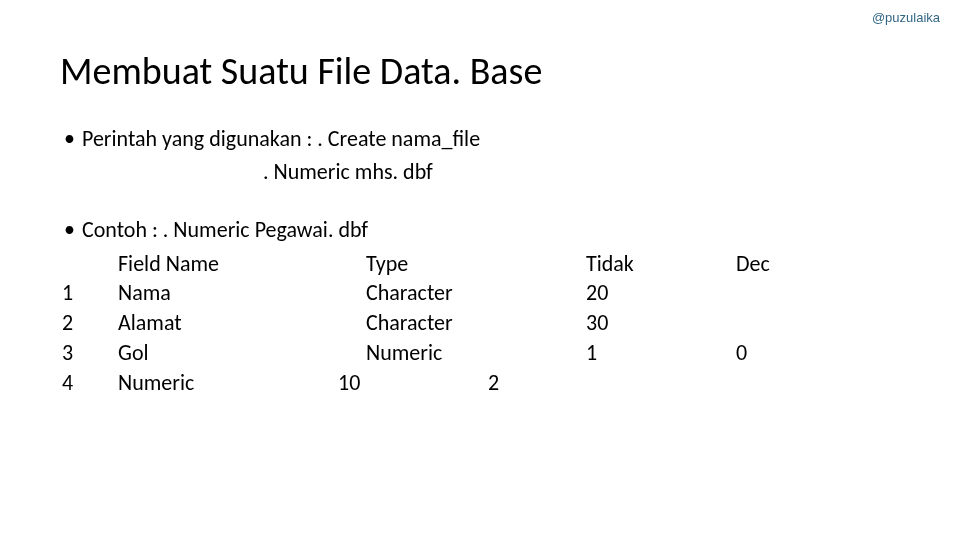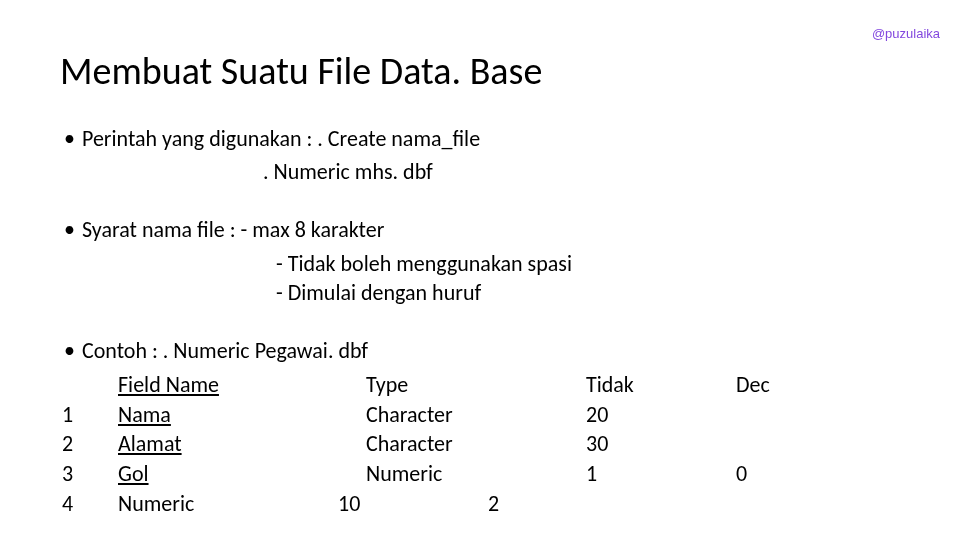--- a/index.html
+++ b/index.html
@@ -8,25 +8,25 @@
     width: 960px;
     height: 540px;
     background: #ffffff;
     font-family: "Calibri", "Segoe UI", Arial, sans-serif;
     color: #000;
     position: relative;
     overflow: hidden;
   }
   .watermark {
     position: absolute;
-    top: 26px;
+    top: 10px;
     right: 20px;
     font-family: "Comic Sans MS", cursive, sans-serif;
     font-size: 13px;
-    color: #6d28d9;
+    color: #0c4a6e;
     opacity: 0.85;
   }
   .slide {
     padding: 50px 60px 0 60px;
   }
   .title {
     font-size: 38px;
     font-weight: 400;
     margin: 0 0 30px 0;
     line-height: 1.15;
@@ -48,21 +48,21 @@
   }
   .blk { margin-bottom: 28px; }
   .ind1 { padding-left: 203px; }
   .ind2 { padding-left: 216px; }
   .cols {
     display: flex;
     width: 780px;
     margin-top: 2px;
   }
   .c-num   { width: 56px; padding-left: 2px; }
-  .c-field { width: 248px; text-decoration: underline; }
+  .c-field { width: 248px; }
   .c-type  { width: 220px; }
   .c-width { width: 150px; }
   .c-dec   { flex: 1; }
   .row { display: flex; width: 780px; }
 </style>
 </head>
 <body>
 
 <div class="watermark">@puzulaika</div>
 
@@ -70,25 +70,20 @@
 
   <h1 class="title">Membuat Suatu File Data. Base</h1>
 
   <div class="body">
 
     <div class="blk">
       <div class="bul">Perintah yang digunakan :  . Create nama_file</div>
       <div class="ind1">. Numeric mhs. dbf</div>
     </div>
 
-    <div class="blk">
-      <div class="bul">Syarat nama file : - max 8 karakter</div>
-      <div class="ind2">- Tidak boleh menggunakan spasi</div>
-      <div class="ind2">- Dimulai dengan huruf</div>
-    </div>
 
     <div class="blk">
       <div class="bul">Contoh : . Numeric Pegawai. dbf</div>
 
       <div class="cols">
         <div class="c-num"></div>
         <div class="c-field">Field Name</div>
         <div class="c-type">Type</div>
         <div class="c-width">Tidak</div>
         <div class="c-dec">Dec</div>

